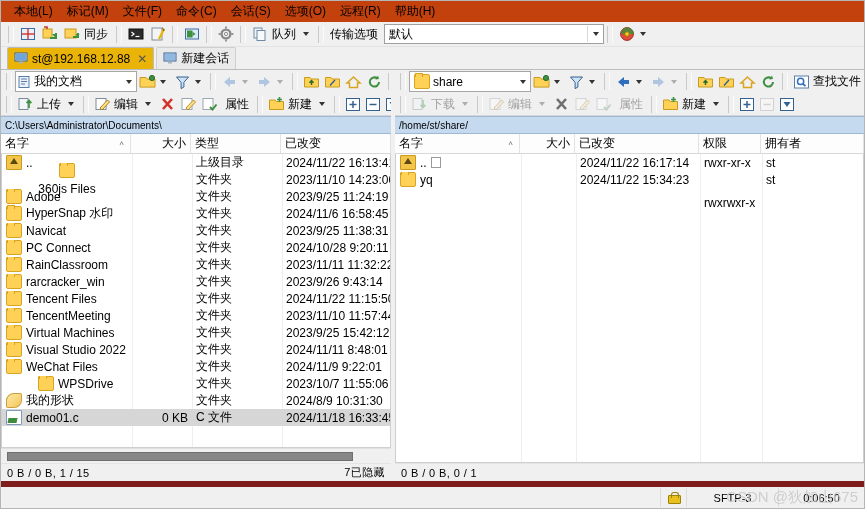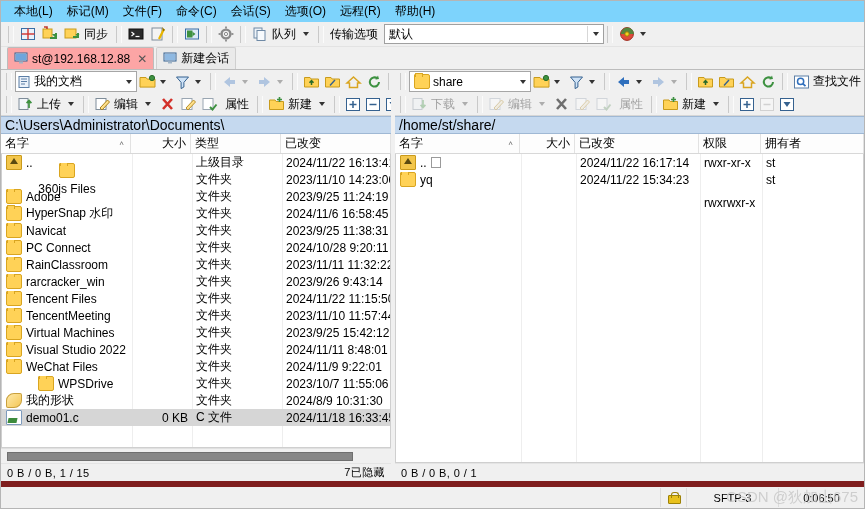--- a/index.html
+++ b/index.html
@@ -30,21 +30,21 @@
     position:absolute;right:0;bottom:0;width:8px;height:8px;
     background:#3fa34d;border:1px solid #2c7a38;border-radius:1px;
   }
   .title-text{font-size:12px;color:#1a1a1a;letter-spacing:0;}
   .win-ctrls{position:absolute;right:0;top:0;height:26px;display:flex;}
   .win-btn{width:41px;height:26px;display:flex;align-items:center;justify-content:center;color:#333;font-size:11px;}
   .win-btn svg{display:block;}
 
   
   .menubar{
-    height:21px;background:#7dd3fc;display:flex;align-items:center;
+    height:21px;background:#c2410c;display:flex;align-items:center;
     padding-left:6px;flex:none;font-size:12px;
   }
   .menu-item{padding:2px 7px;color:#000;white-space:nowrap;}
 
   
   .toolbar1{
     height:24px;background:#f0f0f0;display:flex;align-items:center;
     padding-left:4px;flex:none;border-bottom:1px solid #e3e3e3;
   }
   .grip{width:4px;height:17px;margin:0 3px;border-left:1px solid #c9c9c9;border-right:1px solid #fbfbfb;flex:none;}
@@ -58,21 +58,21 @@
   }
   .combo .cb-arrow{width:15px;height:16px;display:flex;align-items:center;justify-content:center;border-left:1px solid #d7d7d7;}
 
   
   .tabstrip{
     height:22px;background:#f0f0f0;display:flex;align-items:flex-end;
     padding-left:6px;flex:none;border-bottom:1px solid #bcbcbc;
   }
   .tab{
     height:21px;display:flex;align-items:center;padding:0 6px;gap:4px;
-    font-size:12px;background:#fca5a5;border:1px solid #bcbcbc;border-bottom:none;
+    font-size:12px;background:#eab308;border:1px solid #bcbcbc;border-bottom:none;
     border-radius:2px 2px 0 0;margin-right:2px;
   }
   .tab.inactive{background:#eaeaea;border-color:#cfcfcf;}
   .tab .x{font-size:12px;color:#555;margin-left:3px;}
 
   
   .panels{flex:1;display:flex;min-height:0;}
   .panel{display:flex;flex-direction:column;min-width:0;}
   .panel.left{width:390px;flex:none;}
   .panel.right{flex:1;}
@@ -87,21 +87,21 @@
   }
   .pathcombo{
     height:19px;width:118px;background:#fff;border:1px solid #a6a6a6;display:flex;align-items:center;
     font-size:12px;padding-left:2px;gap:3px;flex:none;
   }
   .pathcombo .cb-arrow{margin-left:auto;width:14px;display:flex;align-items:center;justify-content:center;}
   .dim{opacity:.35;}
 
   .pathbar{
     height:16px;background:#c5d9ef;border-top:1px solid #9fb8d4;border-bottom:1px solid #9fb8d4;
-    display:flex;align-items:center;padding-left:4px;font-size:14px;color:#000;flex:none;
+    display:flex;align-items:center;padding-left:4px;font-size:10px;color:#000;flex:none;
   }
   .hdr{
     height:19px;background:#fdfdfd;border-bottom:1px solid #d8d8d8;display:flex;flex:none;font-size:12px;
   }
   .hdr .hc{
     border-right:1px solid #e2e2e2;display:flex;align-items:center;padding:0 4px;
     position:relative;box-sizing:border-box;white-space:nowrap;overflow:hidden;
   }
   .hdr .hc.num{justify-content:flex-end;}
   .sortmark{font-size:8px;color:#6d6d6d;margin-left:auto;padding-right:2px;line-height:1;}

